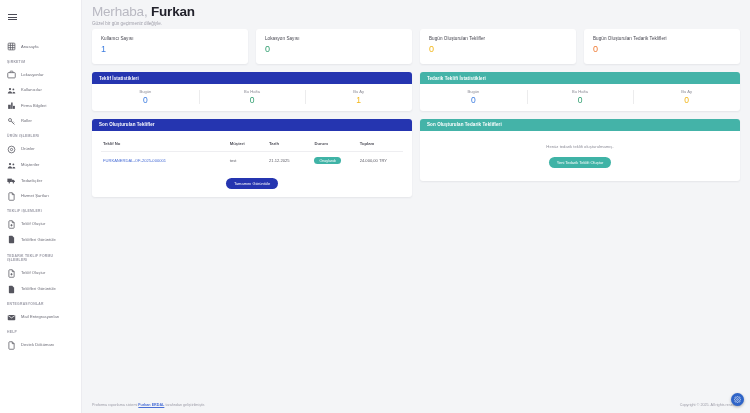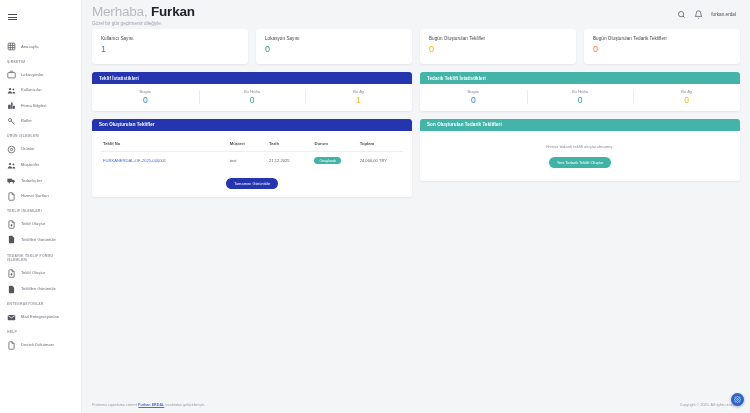--- a/index.html
+++ b/index.html
@@ -46,20 +46,21 @@
 
   
   .main {
     flex: 1; height: 413px; position: relative;
     display: flex; flex-direction: column; background: #f4f5f7;
   }
   .topbar {
     height: 26px; display: flex; align-items: flex-start;
     justify-content: space-between; padding: 5px 14px 0 10px;
     background: #f4f5f7;
+    flex-direction: column;
   }
   .greeting-wrap { line-height: 1; }
   .greeting { font-size: 13.5px; color: #b9b9c2; font-weight: 400; letter-spacing: -.2px; }
   .greeting b { color: #22222c; font-weight: 700; }
   .sub-greeting { font-size: 4.6px; color: #9d9da8; margin-top: 3.5px; }
   .topbar-right { display: flex; align-items: center; gap: 8px; padding-top: 5px; }
   .icon-btn { width: 9px; height: 9px; color: #55555f; cursor: pointer; }
   .icon-btn svg { width: 9px; height: 9px; display: block; }
   .username { font-size: 4.7px; color: #4c4c57; white-space: nowrap; cursor: pointer; }
 

